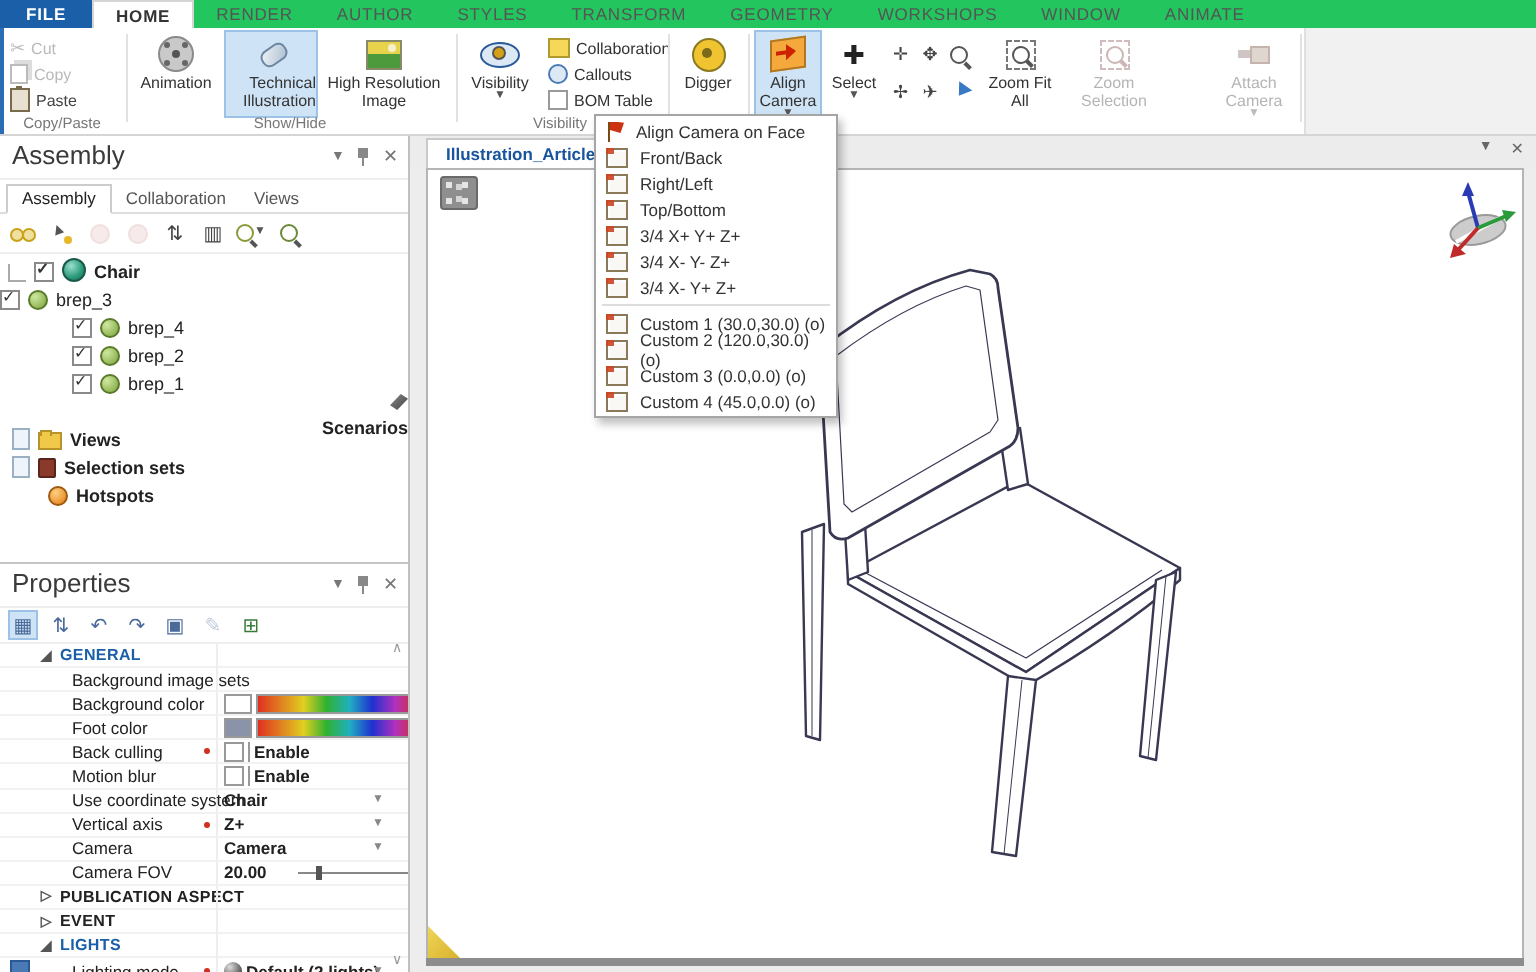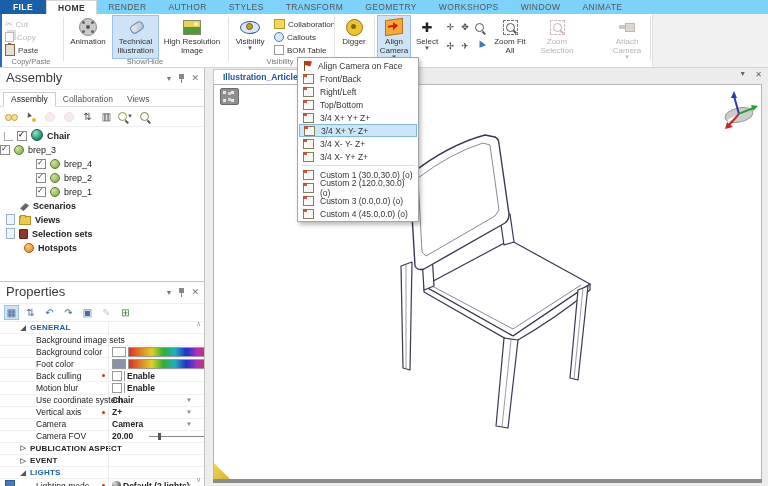--- a/index.html
+++ b/index.html
@@ -1,19 +1,19 @@
 <!DOCTYPE html>
 <html><head>
 <meta charset="utf-8">
 <style>
   html,body{margin:0;padding:0;background:#888;}
   .app{position:relative;width:768px;height:486px;background:#fff;overflow:hidden;
        font-family:"Liberation Sans",sans-serif;color:#333;-webkit-font-smoothing:antialiased;}
   
-  .menubar{position:absolute;top:0;left:0;right:0;height:14px;background:#7dd3fc;display:flex;font-size:8.5px;color:#555;}
+  .menubar{position:absolute;top:0;left:0;right:0;height:14px;background:#22c55e;display:flex;font-size:8.5px;color:#555;}
   .mtab{padding:0 11px;display:flex;align-items:center;letter-spacing:.4px;}
   .mtab-file{background:#1b5fa8;color:#fff;padding:0 13px;font-weight:bold;}
   .mtab-active{border:1px solid #d5d5d5;border-bottom:none;color:#333;background:#fff;font-weight:bold;}
   
   .ribbon{position:absolute;top:14px;left:0;right:0;height:53px;background:#fff;border-bottom:1px solid #d5d5d5;}
   .accent{position:absolute;left:0;top:0;width:2px;height:53px;background:#2a6cb5;}
   .rsep{position:absolute;top:3px;height:44px;width:1px;background:#e2e2e2;}
   .glabel{position:absolute;bottom:1px;font-size:7.5px;color:#777;text-align:center;}
   .bb{position:absolute;top:2px;height:44px;font-size:8px;color:#333;text-align:center;line-height:9px;}
   .bb .ic{height:18px;margin:2px auto 1px;display:flex;align-items:center;justify-content:center;}
@@ -182,21 +182,21 @@
       </div>
     <div class="glabel" style="left:0;width:62px;">Copy/Paste</div>
     <div class="rsep" style="left:63px;"></div>
 
     <div class="bb" style="left:66px;width:44px;">
       <div class="ic">
           <span class="reel"></span>
         </div>
       <span>Animation</span>
     </div>
-    <div class="bb sel" style="left:112px;width:47px;">
+    <div class="bb sel" style="left:112px;width:47px;text-align:right;">
       <div class="ic">
           <span class="screw"></span>
         </div>
       <span>Technical Illustration</span>
     </div>
     <div class="bb" style="left:161px;width:62px;">
       <div class="ic">
           <span class="pic"></span>
         </div>
       <span>High Resolution Image</span>
@@ -392,21 +392,21 @@
         <div class="trow" style="padding-left:36px;">
           <span class="ck"></span>
           <span class="ball"></span>
           <span>brep_2</span>
         </div>
         <div class="trow" style="padding-left:36px;">
           <span class="ck"></span>
           <span class="ball"></span>
           <span>brep_1</span>
         </div>
-        <div class="trow bold" style="padding-left:20px;">
+        <div class="trow bold" style="padding-left:20px;flex-direction:column;">
           <span class="scenic"></span>
           <span>Scenarios</span>
         </div>
         <div class="trow bold" style="padding-left:6px;">
           <span class="pageic"></span>
           <span class="folderic"></span>
           <span>Views</span>
         </div>
         <div class="trow bold" style="padding-left:6px;">
           <span class="pageic"></span>
@@ -552,24 +552,20 @@
       <span>Right/Left</span>
       </div>
     <div class="ddi">
       <span class="cube"></span>
       <span>Top/Bottom</span>
       </div>
     <div class="ddi">
       <span class="cube"></span>
       <span>3/4 X+ Y+ Z+</span>
       </div>
-    <div class="ddi hl">
-      <span class="cube"></span>
-      <span>3/4 X+ Y- Z+</span>
-      </div>
     <div class="ddi">
       <span class="cube"></span>
       <span>3/4 X- Y- Z+</span>
       </div>
     <div class="ddi">
       <span class="cube"></span>
       <span>3/4 X- Y+ Z+</span>
       </div>
     <div class="ddsep"></div>
     <div class="ddi">

